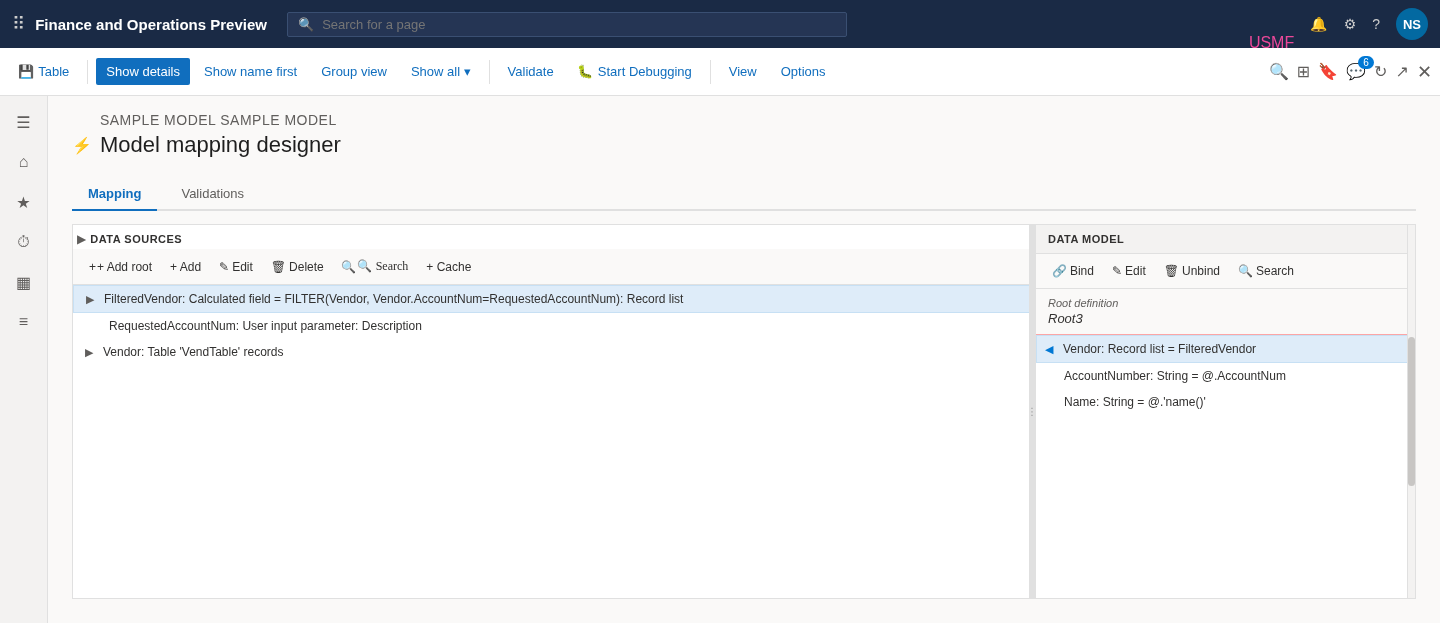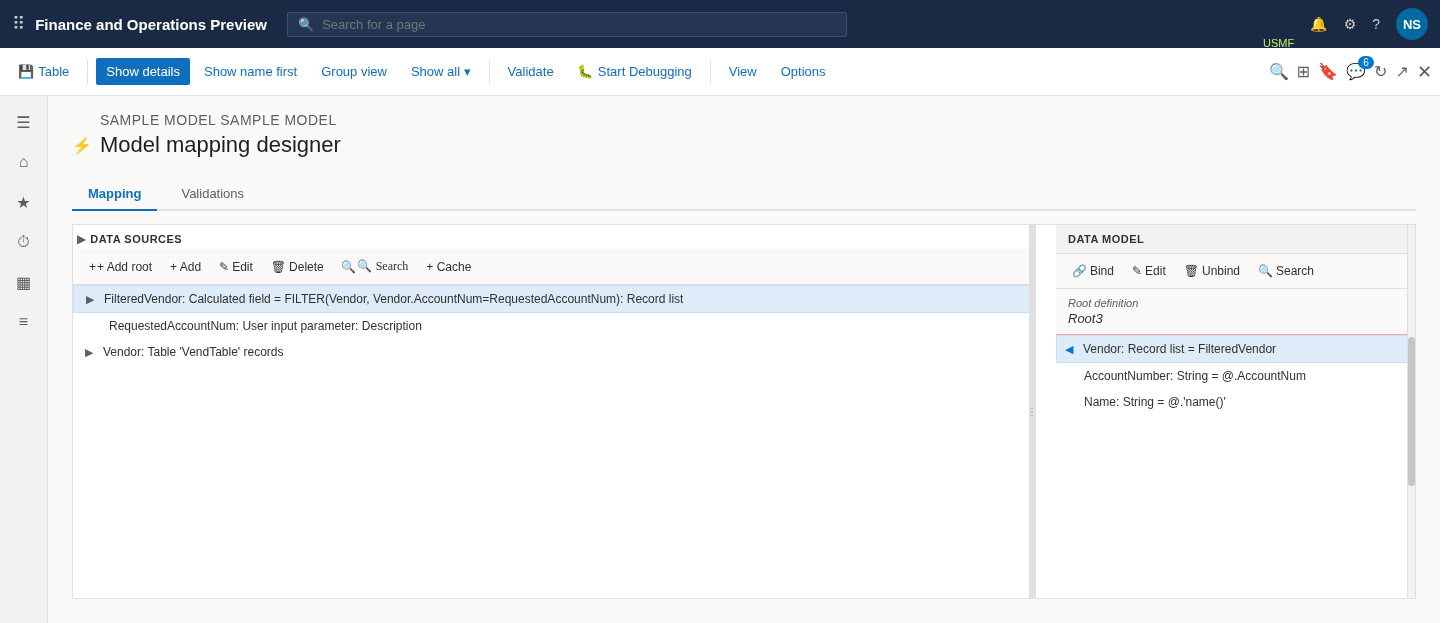--- a/index.html
+++ b/index.html
@@ -294,21 +294,21 @@
 <body>
 
 <div class="top-nav">
   <span class="app-grid">⠿</span>
   <span class="app-title">Finance and Operations Preview</span>
   <div class="search-box">
     <span>🔍</span>
     <input type="text" placeholder="Search for a page" style="">
   </div>
   <div class="nav-icons">
-    <span style="font-size:11px;color:#bef264;margin-top:37px;">USMF</span>
+    <span style="font-size:16px;color:#ec4899;margin-top:37px;">USMF</span>
     <span title="Notifications">🔔</span>
     <span title="Settings">⚙</span>
     <span title="Help">?</span>
     <div class="user-avatar">NS</div>
   </div>
 </div>
 
 <div class="command-bar">
   <button class="cmd-btn">
     <span>💾</span>
@@ -431,21 +431,21 @@
             <span class="expand-icon">▶</span>
             <span class="item-text">Vendor: Table 'VendTable' records</span>
           </div>
         </div>
 
         <div class="resize-handle" style="position:absolute;right:0;top:0;bottom:0;width:6px;background:#e0e0e0;">
           <span style="color:#999;font-size:10px;">⋮</span>
         </div>
       </div>
 
-      <div class="dm-panel" style="position:relative;padding-left:20px;">
+      <div class="dm-panel" style="position:relative;">
         <div class="panel-header" style="padding:8px 12px;">DATA MODEL</div>
 
         <div class="dm-toolbar">
           <button class="panel-btn">
             <span>🔗</span>
             <span>Bind</span>
           </button>
           <button class="panel-btn">
             <span>✎</span>
             <span>Edit</span>

